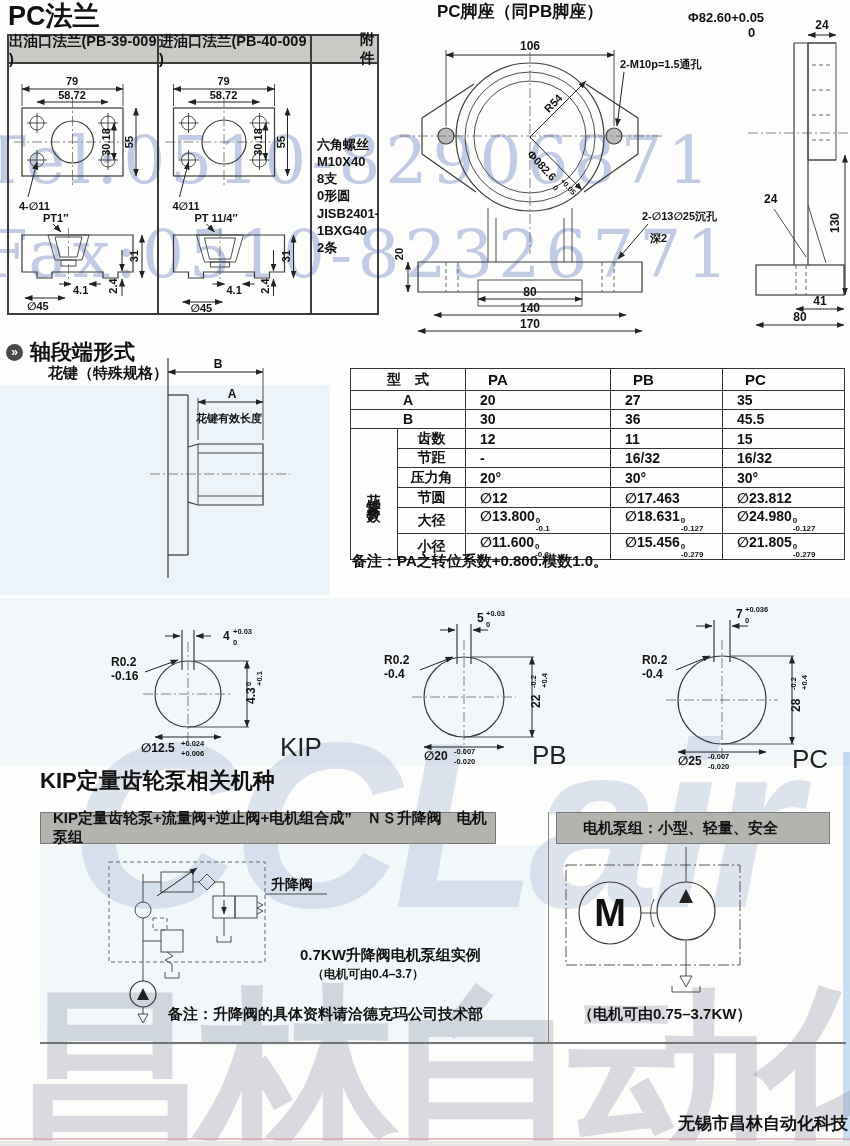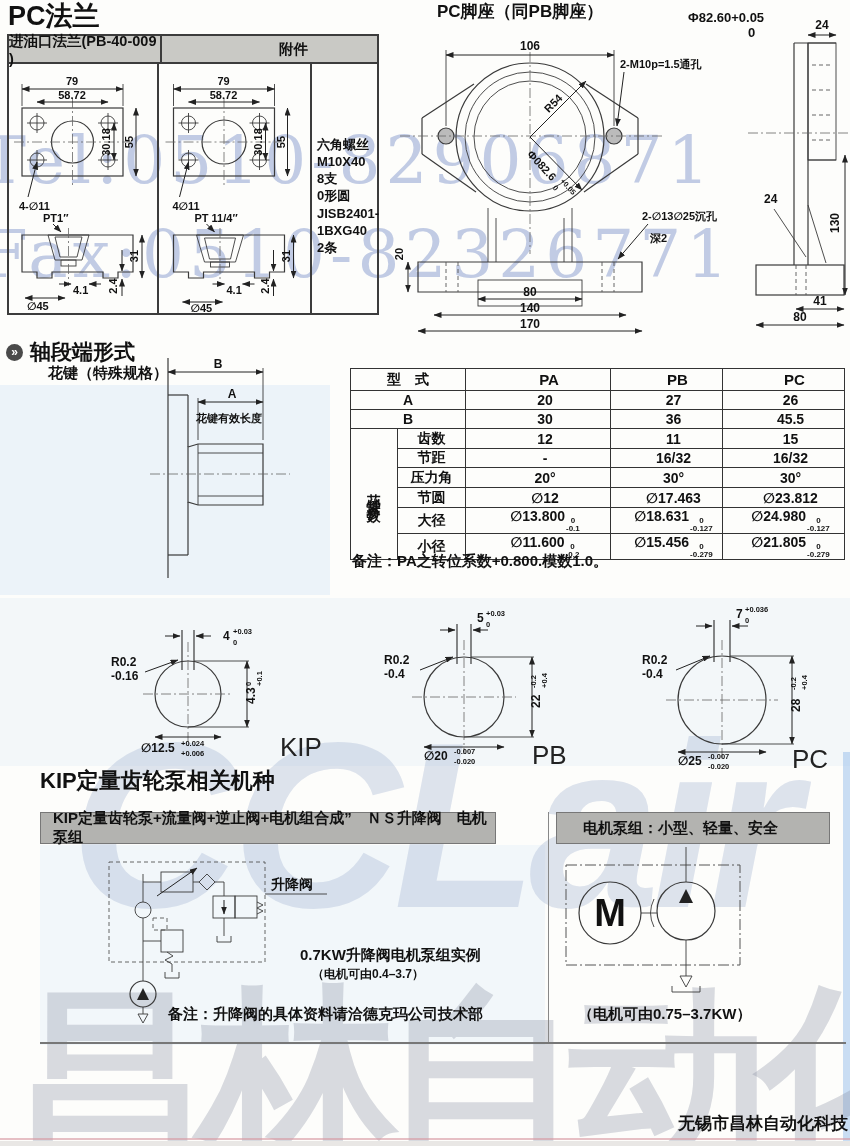--- a/index.html
+++ b/index.html
@@ -40,21 +40,21 @@
   
   .h-shaft{position:absolute;left:30px;top:338px;font-size:21px;font-weight:bold;}
   .bullet{position:absolute;left:6px;top:344px;width:17px;height:17px;border-radius:50%;
           background:#4a4a4a;color:#fff;font-size:12px;font-weight:bold;text-align:center;line-height:16px;}
   .h-sub{position:absolute;left:48px;top:364px;font-size:15px;font-weight:bold;}
   .h-keys{position:absolute;left:78px;top:588px;font-size:19px;font-weight:bold;}
   .h-kip{position:absolute;left:40px;top:766px;font-size:22px;font-weight:bold;}
   
   .stable{position:absolute;left:350px;top:368px;border-collapse:collapse;table-layout:fixed;}
   .stable td{border:1.6px solid #333;font-size:14px;font-weight:bold;padding:0 0 0 14px;
-             white-space:nowrap;overflow:hidden;text-align:center;}
+             white-space:nowrap;overflow:hidden;}
   .stable td.cen{text-align:center;padding:0;}
   .stable td.hd{font-size:15px;padding-left:22px;}
   .stable td.vlab{text-align:center;padding:0;}
   .vtxt{writing-mode:vertical-rl;text-orientation:upright;letter-spacing:5px;font-size:14px;margin:0 auto;}
   .tol{display:inline-flex;flex-direction:column;vertical-align:-2px;line-height:1;margin-left:1px;}
   .tol i{font-style:normal;font-size:8px;font-weight:bold;}
   .snote{position:absolute;left:352px;top:552px;font-size:15px;font-weight:bold;}
   
   .gbar{position:absolute;height:32px;background:#b3b3b0;border:1px solid #777;box-sizing:border-box;
         display:flex;align-items:center;font-size:15px;font-weight:bold;}
@@ -86,20 +86,21 @@
   <div class="wm wm-tel" style="left:-18px;top:216px;">Fax:0510-82326771</div>
   <div class="wm wm-logo" style="left:70px;top:690px;">CCLair</div>
   <div class="wm wm-brand" style="left:12px;top:948px;">昌林自动化</div>
 
   <div class="content">
 
     <h1 class="pgtitle">PC法兰</h1>
 
     <div class="ftable">
       <div class="fhead">
+        <div class="fh" style="width:150px;">出油口法兰(PB-39-009 )</div>
         <div class="fh" style="width:153px;">进油口法兰(PB-40-009 )</div>
         <div class="fh" style="flex:1;margin-left:48px;">附件</div>
       </div>
       <div class="fbody">
 
         <div class="fcell" style="width:150px;">
           <svg width="148" height="249" viewBox="0 0 148 249">
             <g class="ln">
               <rect x="13" y="44" width="101" height="68"></rect>
               <circle cx="63.5" cy="78" r="21"></circle>
@@ -354,21 +355,21 @@
           <tr style="height:22px;">
         <td colspan="2" class="cen">型　式</td>
         <td class="hd">PA</td>
         <td class="hd">PB</td>
         <td class="hd">PC</td>
       </tr>
       <tr style="height:19px;">
         <td colspan="2" class="cen">A</td>
         <td>20</td>
         <td>27</td>
-        <td>26</td>
+        <td>35</td>
       </tr>
       <tr style="height:19px;">
         <td colspan="2" class="cen">B</td>
         <td>30</td>
         <td>36</td>
         <td>45.5</td>
       </tr>
       <tr style="height:20px;">
         <td rowspan="6" class="vlab"><span class="vtxt">花键参数</span></td>
         <td class="cen">齿数</td>

